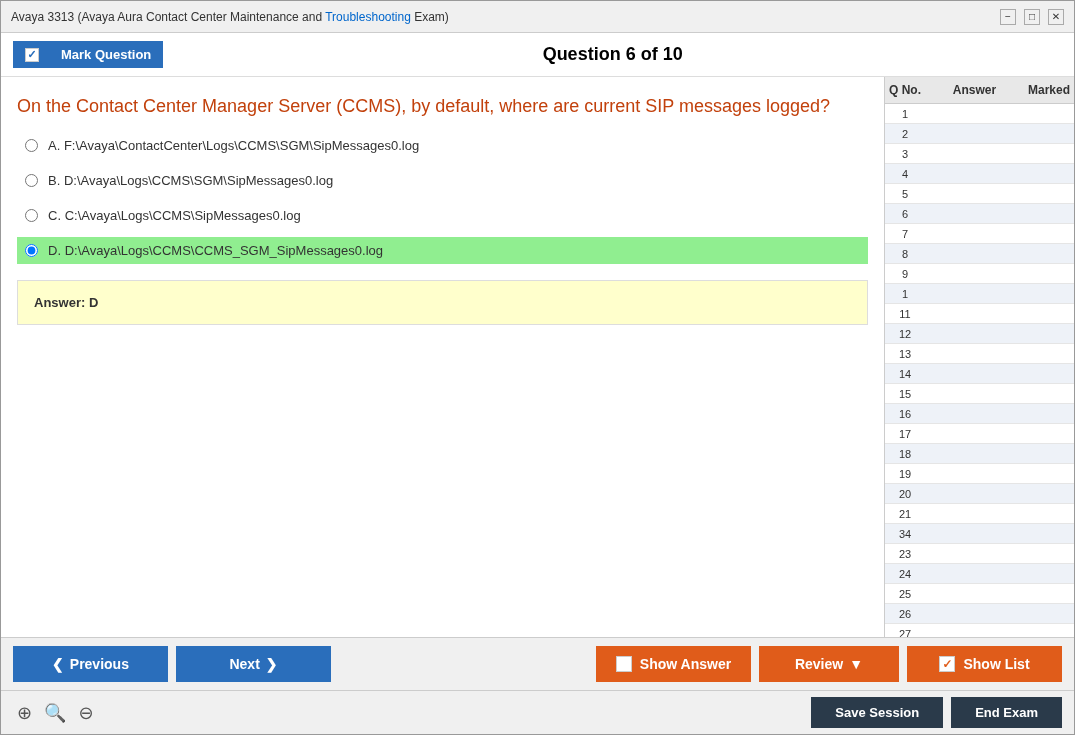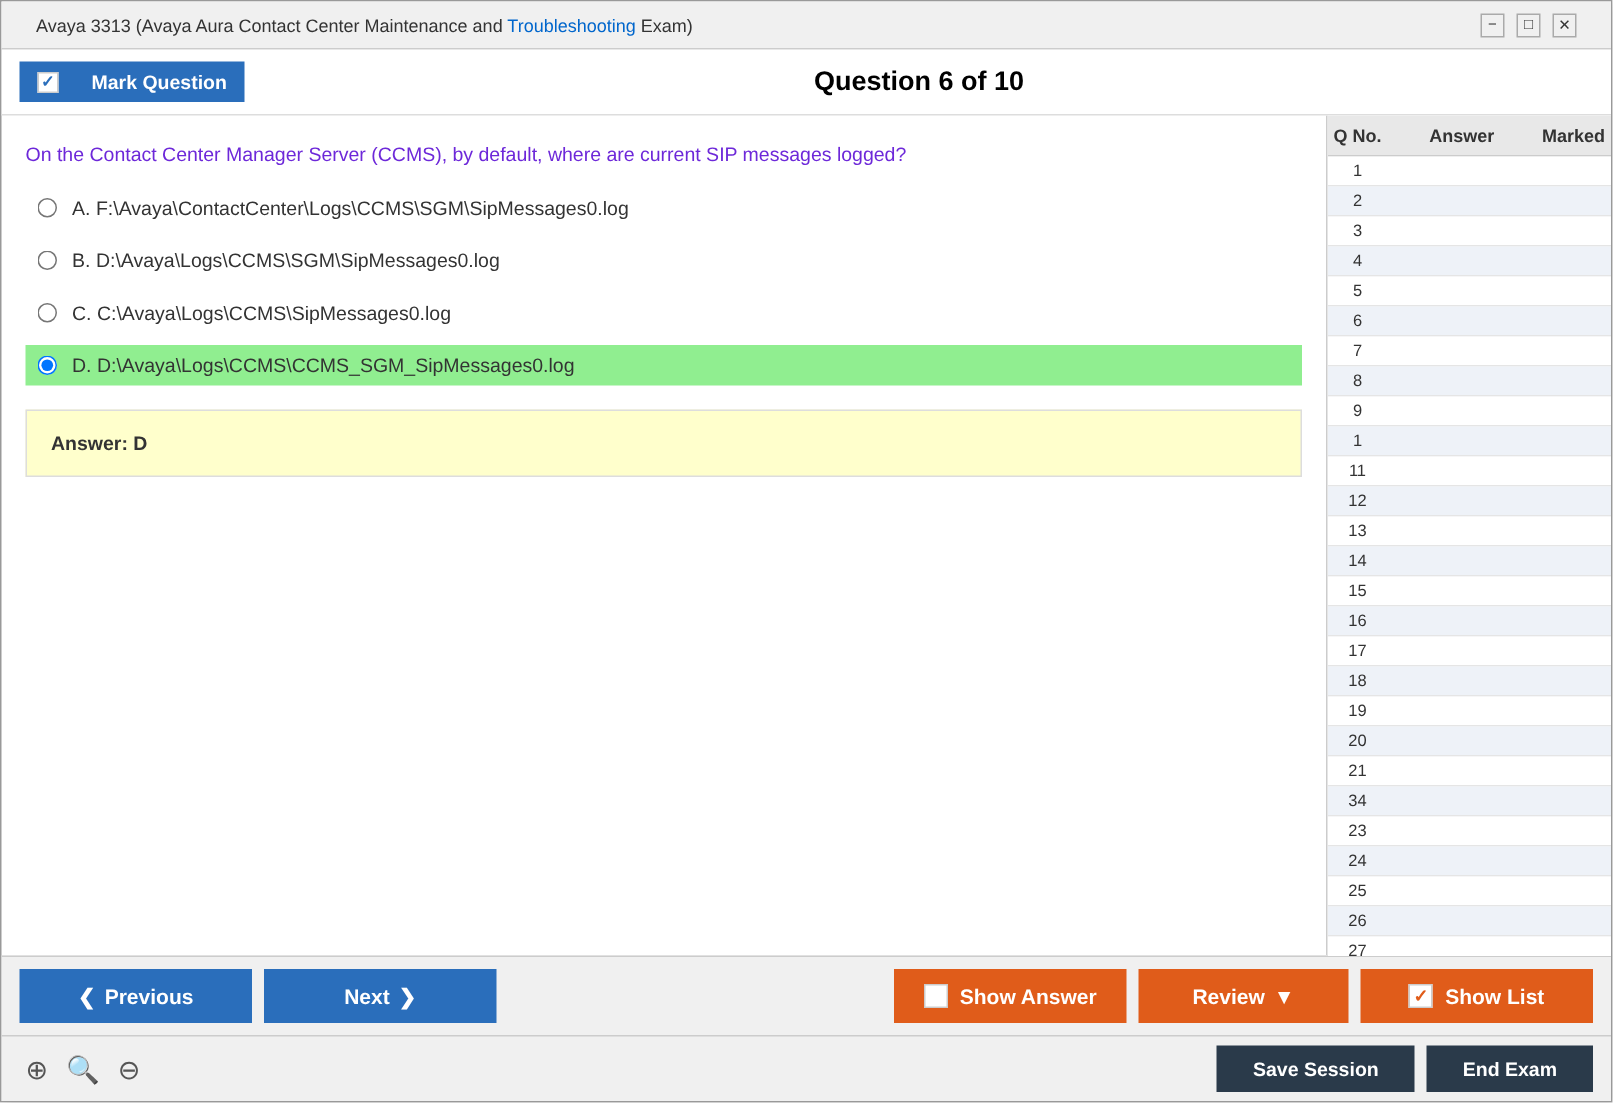--- a/index.html
+++ b/index.html
@@ -11,21 +11,21 @@
       background: #fff;
       border: 1px solid #999;
       display: flex;
       flex-direction: column;
       box-shadow: 2px 2px 8px rgba(0,0,0,0.3);
     }
 
     .title-bar {
       background: #f0f0f0;
       border-bottom: 1px solid #ccc;
-      padding: 6px 23px;
+      padding: 6px 10px;
       display: flex;
       align-items: center;
       justify-content: space-between;
       height: 32px;
     }
 
     .title-bar-text {
       font-size: 12px;
       color: #333;
     }
@@ -114,22 +114,22 @@
     .question-panel {
       flex: 1;
       padding: 16px;
       overflow-y: auto;
       display: flex;
       flex-direction: column;
       gap: 12px;
     }
 
     .question-text {
-      font-size: 13px;
-      color: #6d28d9;
+      font-size: 18px;
+      color: #c2410c;
       line-height: 1.5;
     }
 
     .options-list {
       display: flex;
       flex-direction: column;
       gap: 8px;
     }
 
     .option-item {

